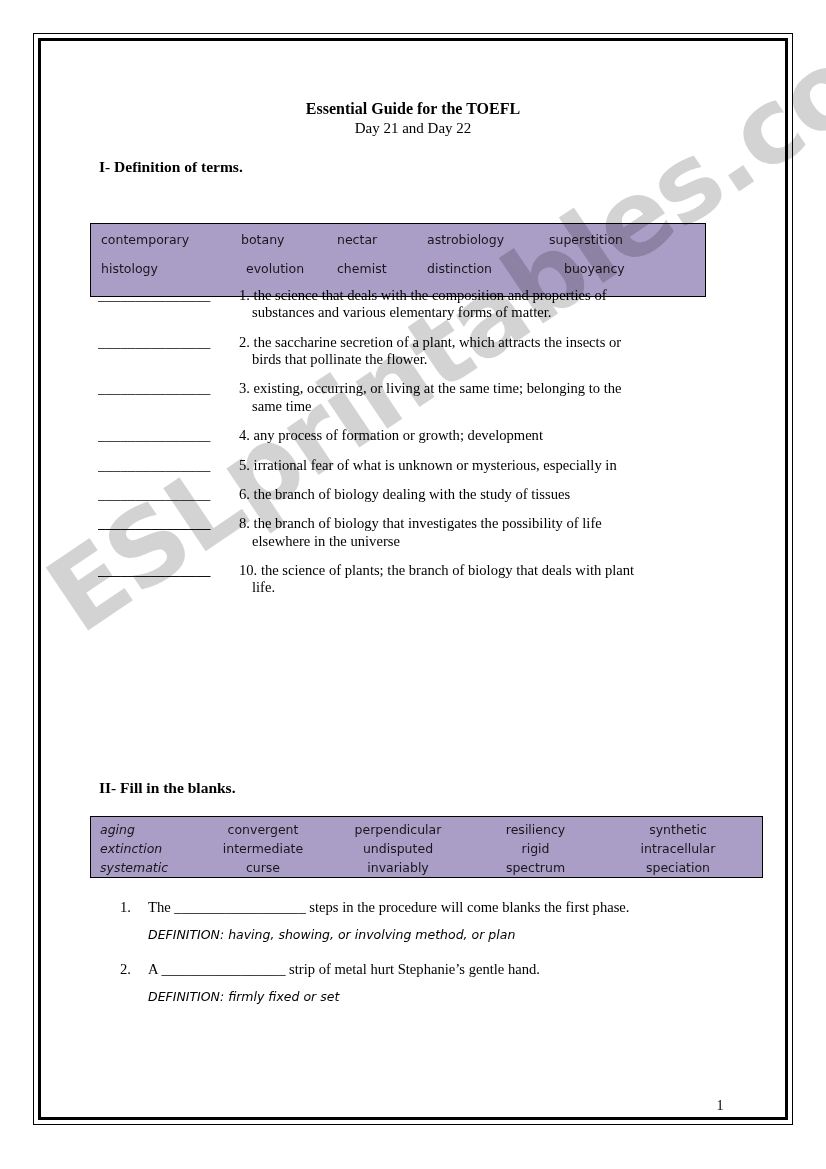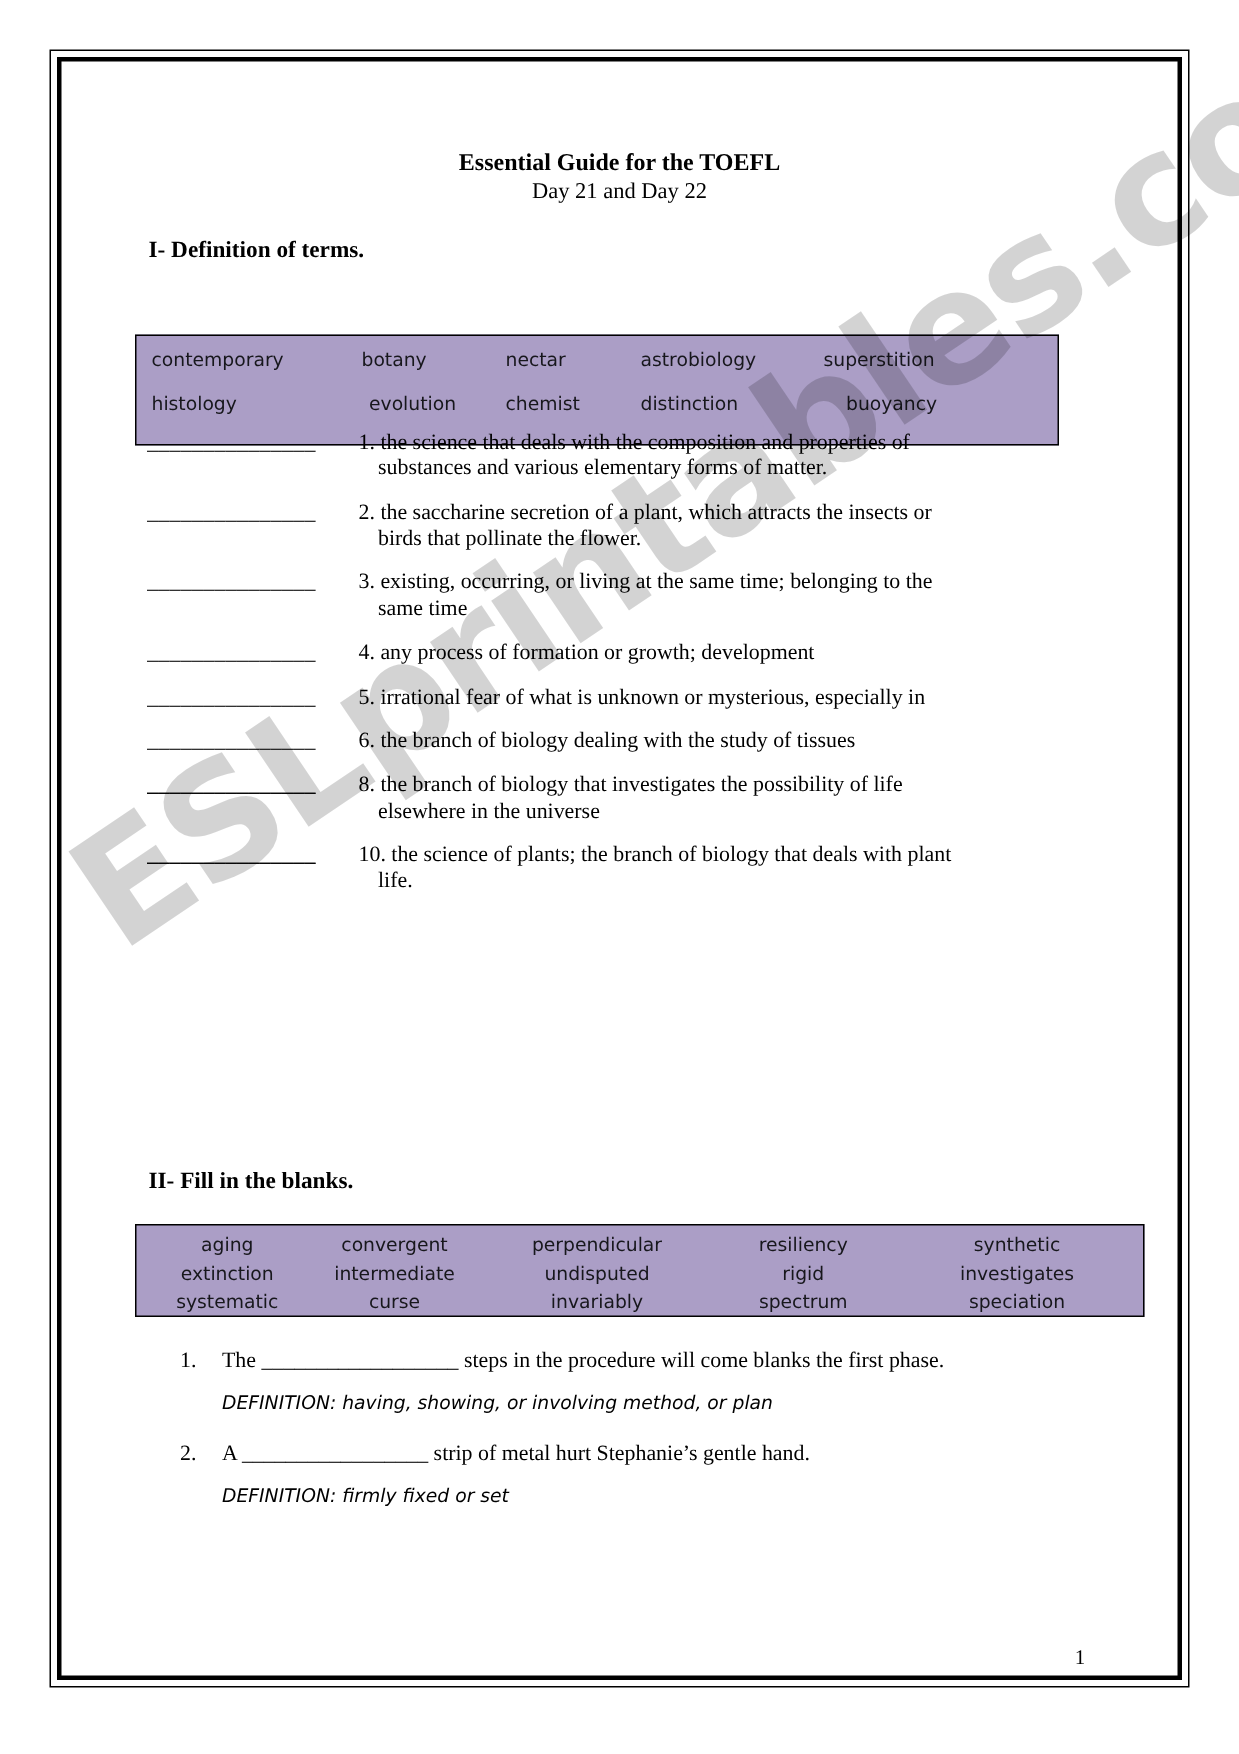--- a/index.html
+++ b/index.html
@@ -138,21 +138,21 @@
   #wordbank-1 .wb-cell:nth-child(5) { width: 150px; }
 
   #wordbank-1 .wb-row.r1 .wb-cell:nth-child(2) { padding-left: 0px; }
   #wordbank-1 .wb-row.r2 .wb-cell:nth-child(2) { padding-left: 5px; }
   #wordbank-1 .wb-row.r2 .wb-cell:nth-child(5) { padding-left: 15px; }
 
   #wordbank-2 .wb-cell {
     box-sizing: border-box;
     text-align: center;
   }
-  #wordbank-2 .wb-cell:nth-child(1) { width: 112px; text-align: center; padding-left: 9px; }
+  #wordbank-2 .wb-cell:nth-child(1) { width: 112px; text-align: left; padding-left: 9px; font-style: italic; }
   #wordbank-2 .wb-cell:nth-child(2) { width: 120px; }
   #wordbank-2 .wb-cell:nth-child(3) { width: 150px; }
   #wordbank-2 .wb-cell:nth-child(4) { width: 125px; }
   #wordbank-2 .wb-cell:nth-child(5) { width: 160px; }
 
   
   #definition-list {
     position: absolute;
     left: 98px;
     top: 287px;
@@ -342,21 +342,21 @@
       <span class="wb-cell">convergent</span>
       <span class="wb-cell">perpendicular</span>
       <span class="wb-cell">resiliency</span>
       <span class="wb-cell">synthetic</span>
     </div>
     <div class="wb-row">
       <span class="wb-cell">extinction</span>
       <span class="wb-cell">intermediate</span>
       <span class="wb-cell">undisputed</span>
       <span class="wb-cell">rigid</span>
-      <span class="wb-cell">investigates</span>
+      <span class="wb-cell">intracellular</span>
     </div>
     <div class="wb-row">
       <span class="wb-cell">systematic</span>
       <span class="wb-cell">curse</span>
       <span class="wb-cell">invariably</span>
       <span class="wb-cell">spectrum</span>
       <span class="wb-cell">speciation</span>
     </div>
   </div>
 

